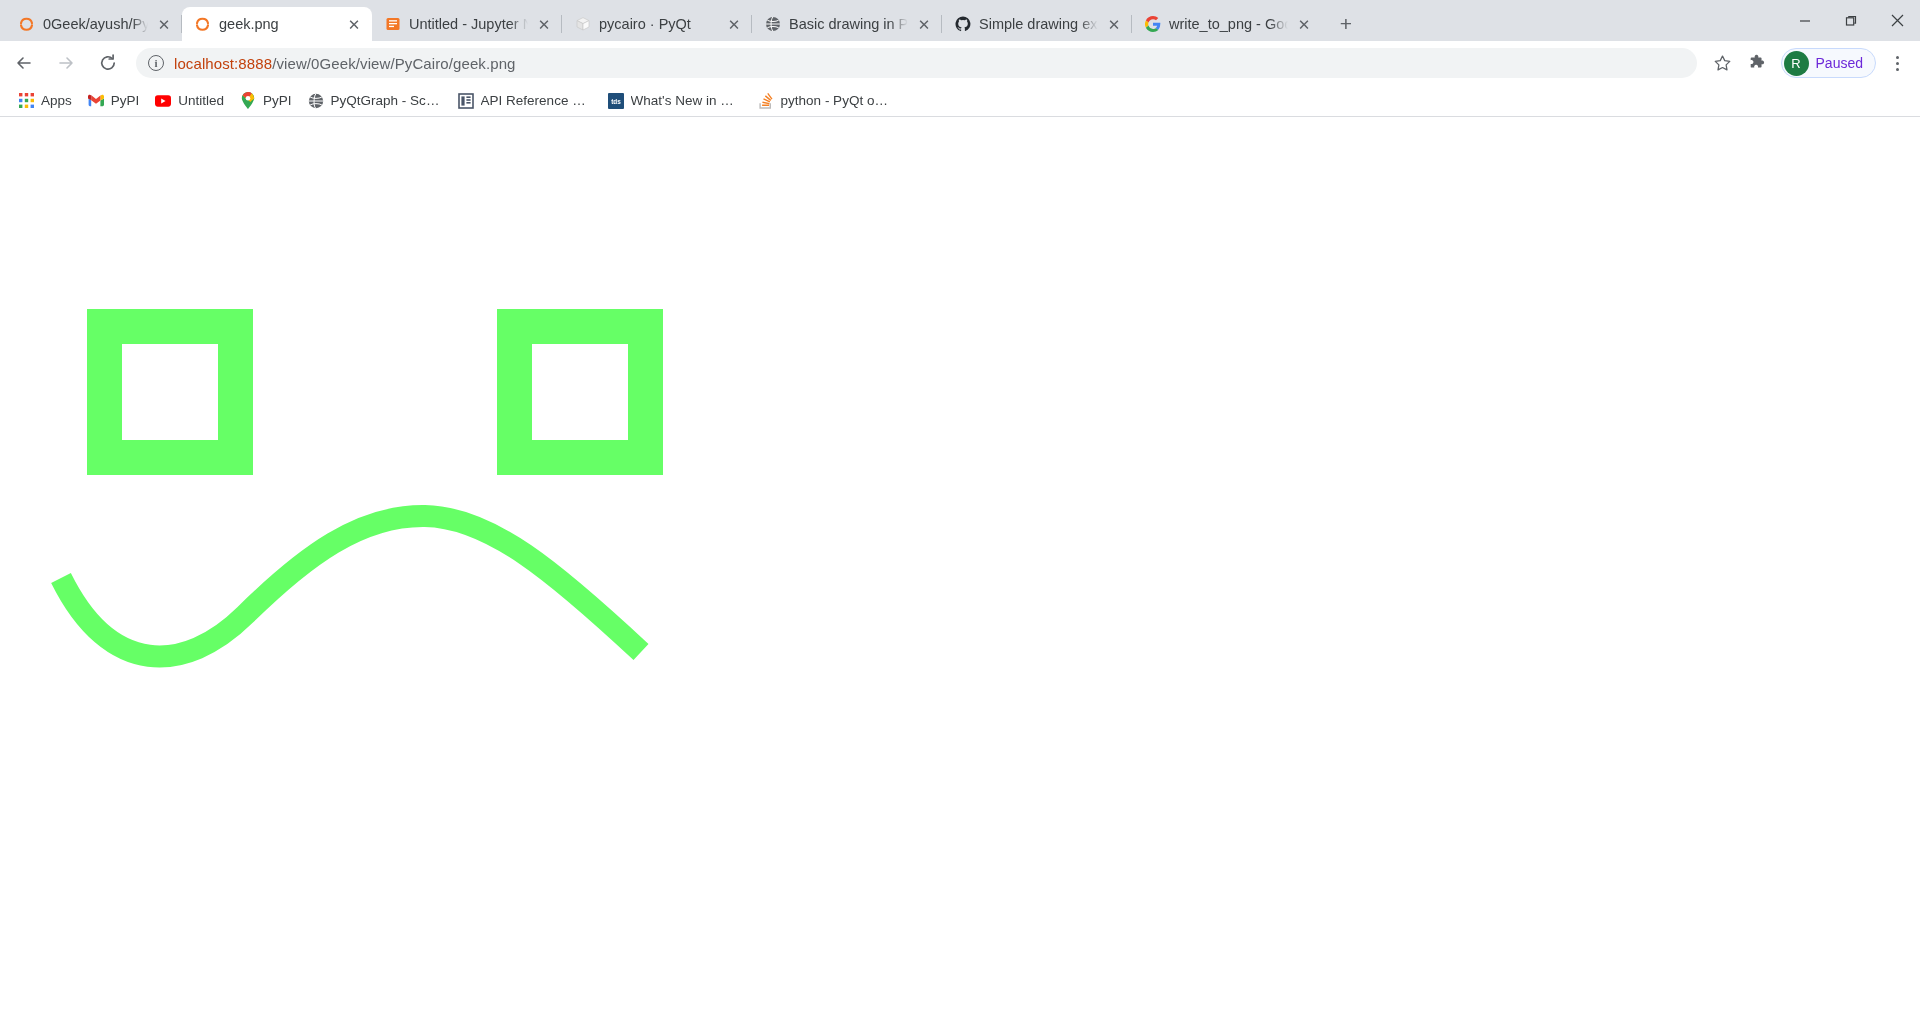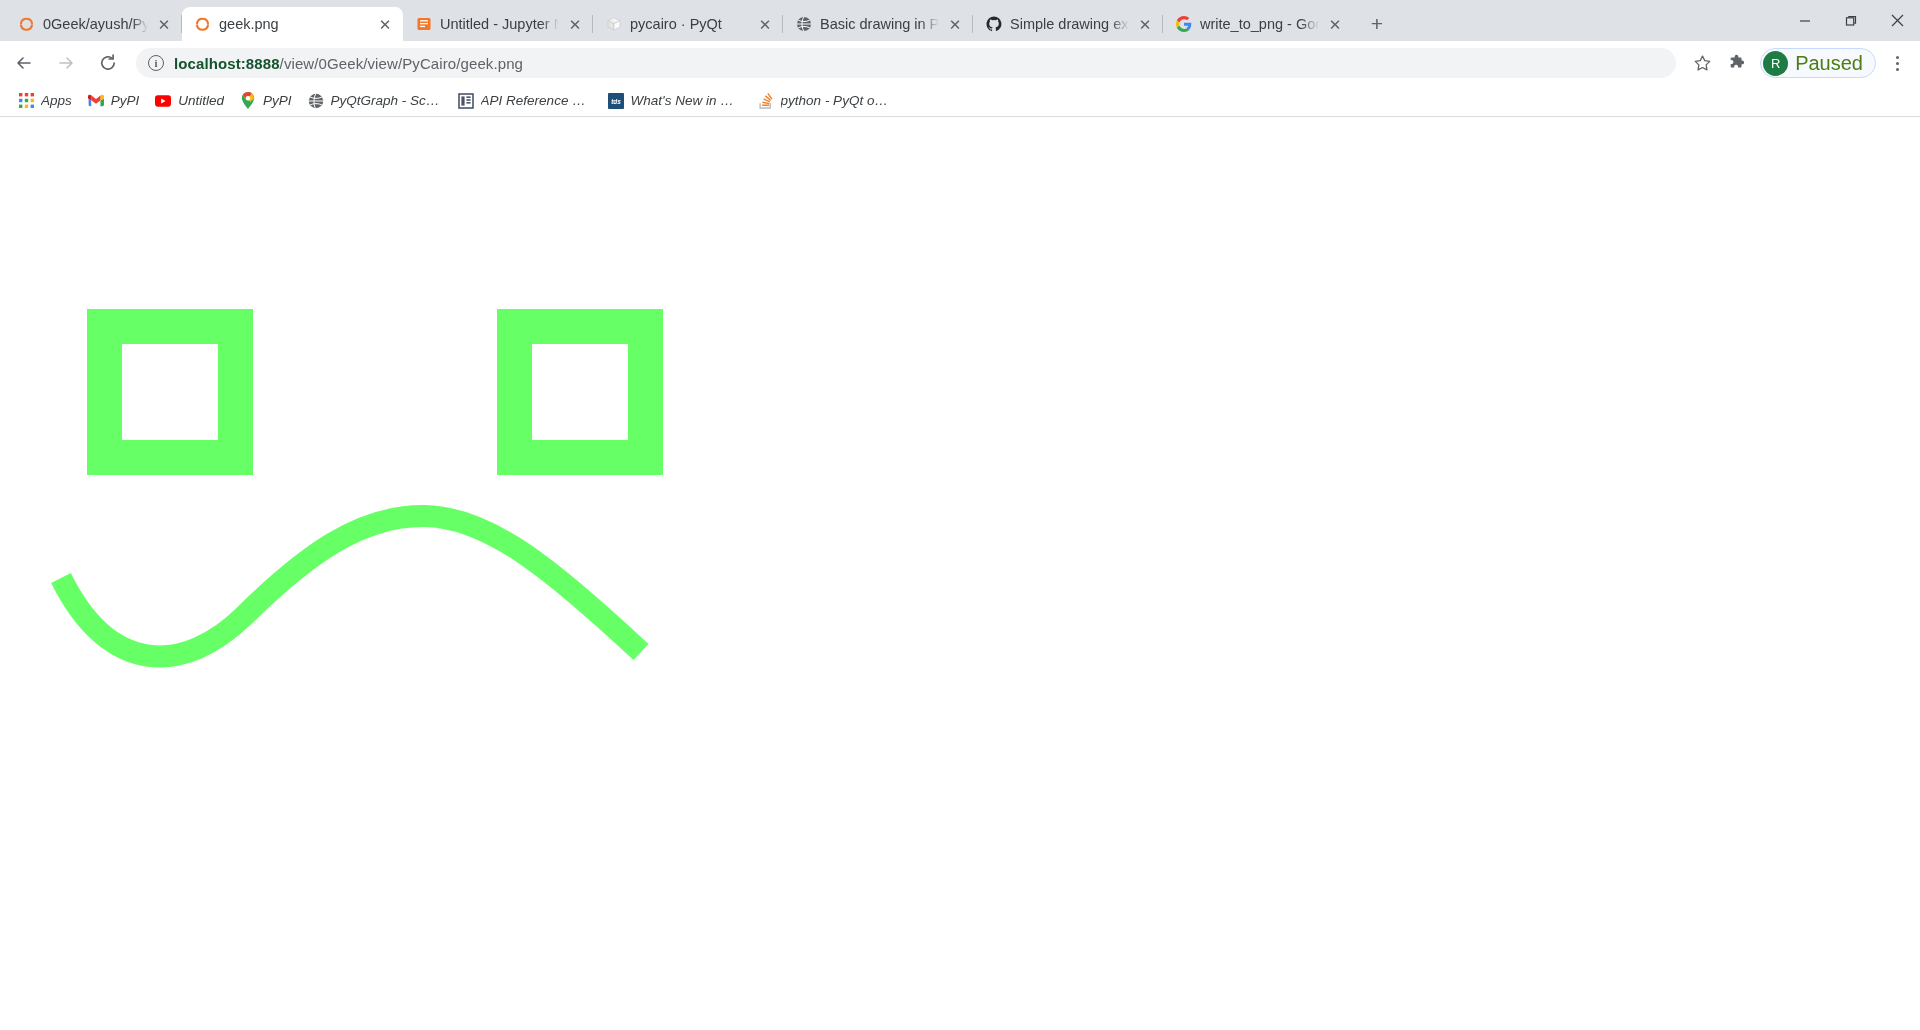--- a/index.html
+++ b/index.html
@@ -95,21 +95,21 @@
     gap: 10px;
     min-width: 0;
   }
   .omnibox .url {
     font-size: 15px;
     color: #5f6368;
     white-space: nowrap;
     overflow: hidden;
     letter-spacing: 0.1px;
   }
-  .omnibox .url b { color: #14532d; font-weight: 700; }
+  .omnibox .url b { color: #c2410c; font-weight: 400; }
   .info-icon {
     width: 16px; height: 16px; flex:0 0 16px;
     border: 1.4px solid #5f6368; border-radius: 50%;
     display:flex; align-items:center; justify-content:center;
     font-size: 11px; font-weight: bold; color:#5f6368; font-family: "Liberation Serif", serif;
   }
 
   .tbicon { width: 32px; height: 32px; display:flex; align-items:center; justify-content:center; color:#5f6368; }
 
   .profile-pill {
@@ -118,34 +118,33 @@
     display: flex; align-items: center; gap: 7px;
     padding: 0 12px 0 2px;
     margin-left: 6px;
   }
   .avatar {
     width: 25px; height: 25px; border-radius: 50%;
     background: #1e7b43; color:#fff; font-size: 13px;
     display:flex; align-items:center; justify-content:center;
     font-weight: 500;
   }
-  .profile-pill .plabel { font-size: 20px; color: #4d7c0f; text-align: right; }
+  .profile-pill .plabel { font-size: 14px; color: #6d28d9; text-align: right; }
 
   .kebab { width: 30px; height: 30px; display:flex; flex-direction: column; align-items:center; justify-content:center; gap:3px; margin-left: 4px;}
   .kebab i { width:3px; height:3px; border-radius:50%; background:#5f6368; display:block; }
 
   
   .bookmarks {
     height: 32px; flex: 0 0 32px;
     background:#ffffff;
     display:flex; align-items:center;
     padding: 0 8px 0 10px;
     gap: 0px;
     border-bottom: 1px solid #dadce0;
-    font-style: italic;
   }
   .bm {
     display:flex; align-items:center; gap: 7px;
     padding: 4px 8px; border-radius: 4px;
     font-size: 13.5px; color:#3c4043;
     white-space: nowrap;
     max-width: 150px;
   }
   .bm-ico { width:16px; height:16px; flex:0 0 16px; display:flex; align-items:center; justify-content:center; }
   .bm-label { overflow:hidden; text-overflow: ellipsis; white-space: nowrap; }
@@ -166,21 +165,21 @@
         <svg width="17" height="17" viewBox="0 0 17 17">
           <path d="M3 9.2a5.6 5.6 0 0 0 11 0" fill="none" stroke="#f37726" stroke-width="2.1" stroke-linecap="round"></path>
           <path d="M14 7.3a5.6 5.6 0 0 0-11 0" fill="none" stroke="#f37726" stroke-width="2.1" stroke-linecap="round"></path>
         </svg>
       </span>
       <span class="tab-title">0Geek/ayush/PyCairo/</span>
       <span class="tab-close">✕</span>
       <span class="sep"></span>
     </div>
 
-    <div class="tab active" style="width:221px">
+    <div class="tab active" style="width:190px">
       <span class="tab-favicon">
         <svg width="17" height="17" viewBox="0 0 17 17">
           <path d="M3 9.2a5.6 5.6 0 0 0 11 0" fill="none" stroke="#f37726" stroke-width="2.1" stroke-linecap="round"></path>
           <path d="M14 7.3a5.6 5.6 0 0 0-11 0" fill="none" stroke="#f37726" stroke-width="2.1" stroke-linecap="round"></path>
         </svg>
       </span>
       <span class="tab-title">geek.png</span>
       <span class="tab-close">✕</span>
     </div>
 

